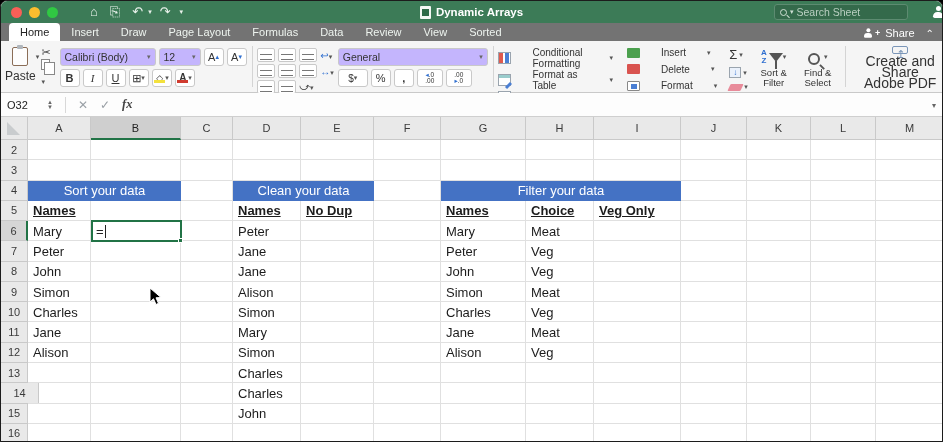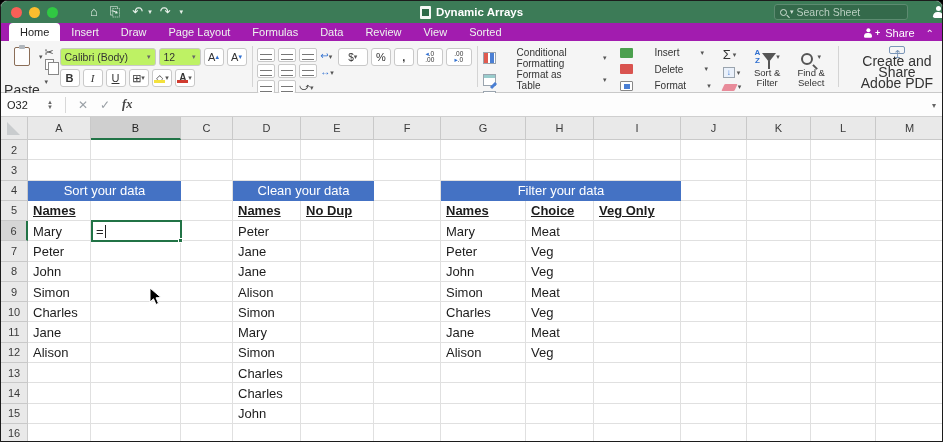--- a/index.html
+++ b/index.html
@@ -26,49 +26,49 @@
   .mag::after { content:""; position:absolute; width:4px; height:1.4px; background:#cfdfd4;
     transform:rotate(45deg); left:5px; top:6px; }
   .searchbox .dd { color:#cfdfd4; font-size:7px; }
   .searchbox .ph { color:#b9cfc1; font-size:10.5px; }
   .person { width:12px; height:12px; position:relative; flex:none; }
   .person::before { content:""; position:absolute; left:3.5px; top:0; width:5px; height:5px; border-radius:50%; background:#fff; }
   .person::after { content:""; position:absolute; left:1px; top:6px; width:10px; height:6px; border-radius:5px 5px 2px 2px; background:#fff; }
   .account { position:absolute; right:10px; top:5px; }
 
   
-  .tabrow { height:18px; background:#a21caf; display:flex; align-items:center; position:relative; }
+  .tabrow { height:18px; background:#737373; display:flex; align-items:center; position:relative; }
   .tabs { display:flex; margin-left:8px; height:18px; }
   .tab { color:#eef4ef; font-size:11px; padding:3px 11px 3px; line-height:12px; border-radius:4px 4px 0 0; cursor:default; }
   .tab.active { background:#fff; color:#222; }
   .share-area { position:absolute; right:8px; bottom:2px; display:flex; align-items:center; gap:5px; color:#fff; font-size:11px; }
   .share-person { transform:scale(.8); }
   .plus { font-size:9px; margin-left:-4px; font-weight:bold; }
   .collapse { font-size:10px; margin-left:6px; }
 
   
   .ribbon { height:52px; background:#f5f5f5; border-bottom:1px solid #c9c9c9; position:relative;
     display:flex; align-items:stretch; padding:3px 2px; font-size:10px; color:#333; }
   .vdiv { width:1px; background:#d4d4d4; margin:2px 3px; }
   .group { display:flex; align-items:flex-start; padding:1px 2px; }
   .btn { background:#fff; border:1px solid #c9c9c9; border-radius:3px; display:inline-flex;
     align-items:center; justify-content:center; color:#333; cursor:default; }
   .paste-big { display:flex; flex-direction:column; align-items:center; width:34px; margin-top:2px; }
   .clipboard { width:16px; height:19px; background:#fdfdfd; border:1px solid #8a6d57; border-radius:2px; position:relative;}
   .clipboard::before{ content:""; position:absolute; left:4px; top:-3px; width:6px; height:4px; background:#b0b6bc; border-radius:1px;}
-  .paste-lbl { margin-top:16px; font-size:14px; }
+  .paste-lbl { margin-top:3px; font-size:12px; }
   .clip-small { display:flex; flex-direction:column; justify-content:space-between; height:46px; margin-left:2px; font-size:11px; color:#444;}
   .clip-small span { line-height:14px; }
   .copy-ic { display:inline-block; width:9px; height:11px; border:1px solid #888; background:#fff; position:relative; }
   .copy-ic::after{ content:""; position:absolute; left:2px; top:2px; width:9px; height:11px; border:1px solid #888; background:#fff;}
   .brush-ic { display:inline-block; width:11px; height:4px; background:#8a9aa6; border-radius:1px; transform:rotate(-35deg); position:relative; top:3px;}
   .brush-ic::after{ content:""; position:absolute; left:10px; top:1px; width:6px; height:2px; background:#caa; }
   .font-group { display:flex; flex-direction:column; gap:3px; margin-top:3px; }
   .row { display:flex; gap:3px; align-items:center; }
-  .selbox { background:#bef264; border:1px solid #c9c9c9; border-radius:3px; height:18px;
+  .selbox { background:#c4b5fd; border:1px solid #c9c9c9; border-radius:3px; height:18px;
     display:flex; align-items:center; justify-content:space-between; padding:0 4px; font-size:10.5px; }
   .selbox .dd { font-size:7px; color:#666; margin-left:4px; }
   .sq { width:20px; height:18px; font-size:11px; }
   .fmt-b{ font-weight:bold; } .fmt-i{ font-style:italic; font-family:"Liberation Serif",serif;} .fmt-u{ text-decoration:underline; }
   .colorbar { display:inline-block; width:11px; height:3px; margin-top:-2px; }
   .stack { display:flex; flex-direction:column; align-items:center; line-height:8px; }
   .align-grid { display:flex; flex-direction:column; gap:2px; margin-top:3px; }
   .lines { width:18px; height:14px; border:1px solid #c9c9c9; border-radius:2px; background:
     repeating-linear-gradient(#fff 0 2px, #fff 2px 3px, #777 3px 4px, #fff 4px 5px) #fff; background-size:12px 10px; background-position:2px 2px; background-repeat:no-repeat; }
   .num-group { display:flex; flex-direction:column; gap:3px; margin-top:3px; }
@@ -253,20 +253,24 @@
         <span><span style="font-size:10px;color:#2f6fd0">↔</span><span class="dd7">▾</span></span>
       </div>
       <div class="row">
         <span class="lines"></span>
         <span class="lines"></span>
         <span><span style="font-size:10px">⤻</span><span class="dd7">▾</span></span>
       </div>
     </div>
 
     <div class="group num-group">
+      <div class="selbox" style="width:150px">
+        <span>General</span>
+          <span class="dd">▾</span>
+      </div>
       <div class="row">
         <div class="btn" style="width:30px;height:18px">
             <span>$</span>
             <span class="dd7">▾</span>
           </div>
         <div class="btn sq">%</div>
         <div class="btn sq" style="font-weight:bold">,</div>
         <div class="btn" style="width:26px;height:18px">
             <span class="tiny2"><span class="blue">◂</span>.0<br>.00</span>
           </div>
@@ -393,21 +397,21 @@
       <div class="rowhdr" style="left: 0px; top: 63.54px; width: 27px; height: 20.27px;">4</div>
       <div class="rowhdr" style="left: 0px; top: 83.81px; width: 27px; height: 20.27px;">5</div>
       <div class="rowhdr sel" style="left: 0px; top: 104.08px; width: 27px; height: 20.27px;">6</div>
       <div class="rowhdr" style="left: 0px; top: 124.35px; width: 27px; height: 20.27px;">7</div>
       <div class="rowhdr" style="left: 0px; top: 144.62px; width: 27px; height: 20.27px;">8</div>
       <div class="rowhdr" style="left: 0px; top: 164.89px; width: 27px; height: 20.27px;">9</div>
       <div class="rowhdr" style="left: 0px; top: 185.16px; width: 27px; height: 20.27px;">10</div>
       <div class="rowhdr" style="left: 0px; top: 205.43px; width: 27px; height: 20.27px;">11</div>
       <div class="rowhdr" style="left: 0px; top: 225.7px; width: 27px; height: 20.27px;">12</div>
       <div class="rowhdr" style="left: 0px; top: 245.97px; width: 27px; height: 20.27px;">13</div>
-      <div class="rowhdr" style="left: 0px; top: 266.24px; width: 27px; height: 20.27px;">14</div>
+      <div class="rowhdr" style="left: 0px; top: 266.24px; width: 38px; height: 20.27px;">14</div>
       <div class="rowhdr" style="left: 0px; top: 286.51px; width: 27px; height: 20.27px;">15</div>
       <div class="rowhdr" style="left: 0px; top: 306.78px; width: 27px; height: 20.27px;">16</div>
       <div class="gl" style="left: 89px; top: 23px; width: 1px; height: 304px;"></div>
       <div class="gl" style="left: 179px; top: 23px; width: 1px; height: 304px;"></div>
       <div class="gl" style="left: 231px; top: 23px; width: 1px; height: 304px;"></div>
       <div class="gl" style="left: 299px; top: 23px; width: 1px; height: 304px;"></div>
       <div class="gl" style="left: 372px; top: 23px; width: 1px; height: 304px;"></div>
       <div class="gl" style="left: 439px; top: 23px; width: 1px; height: 304px;"></div>
       <div class="gl" style="left: 524px; top: 23px; width: 1px; height: 304px;"></div>
       <div class="gl" style="left: 592px; top: 23px; width: 1px; height: 304px;"></div>

